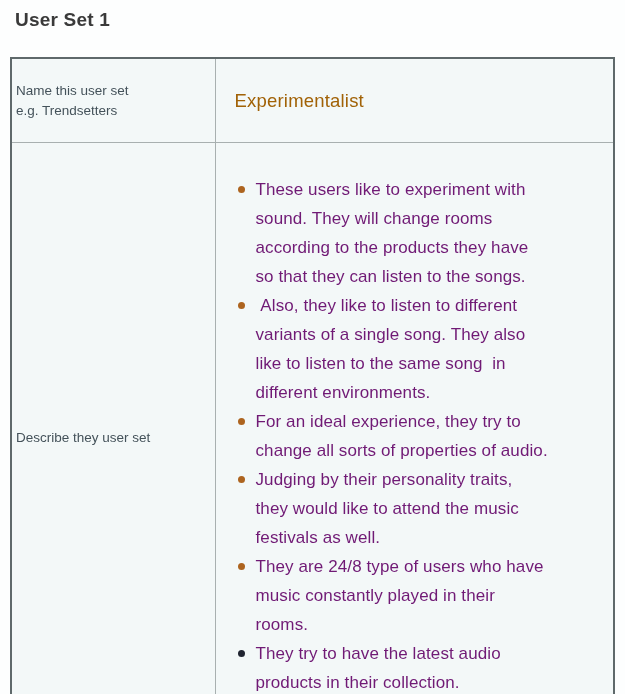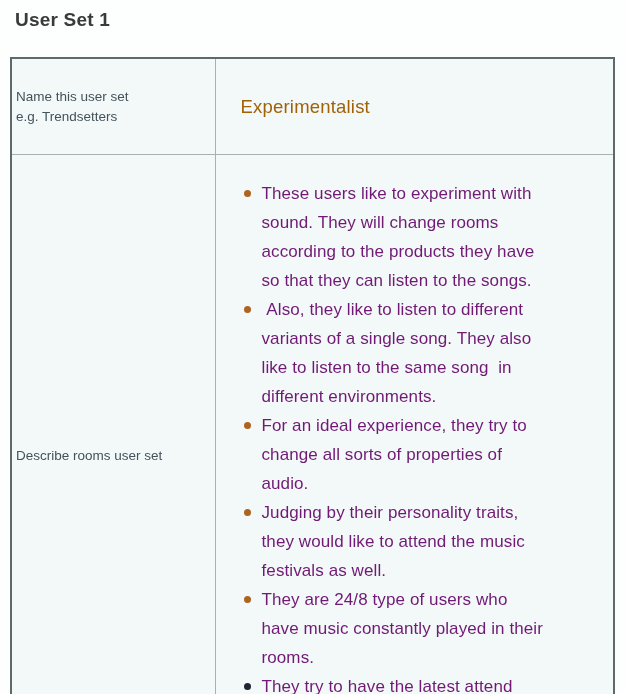--- a/index.html
+++ b/index.html
@@ -29,21 +29,21 @@
     table-layout: fixed;
     margin-top: 26px;
     border: 2px solid #5f696b;
   }
   col.c1 { width: 204px; }
   col.c2 { width: 399px; }
   td {
     background: #f3f8f8;
     border: 1px solid #a8b0b0;
     vertical-align: middle;
-    padding: 18px;
+    padding: 12px;
   }
   td.label-cell {
     padding-left: 4px;
     padding-right: 6px;
     color: #44525a;
     font-size: 13.5px;
     line-height: 20px;
   }
   tr.name-row td { height: 59px; }
   tr.describe-row td { height: 565px; }
@@ -94,21 +94,21 @@
         <td class="label-cell">
           <div>Name this user set</div>
           <div>e.g. Trendsetters</div>
         </td>
         <td>
           <span class="set-name">Experimentalist</span>
         </td>
       </tr>
       <tr class="describe-row">
         <td class="label-cell">
-          <div>Describe rooms user set</div>
+          <div>Describe they user set</div>
         </td>
         <td>
           <ul class="desc-list">
             <li>
               <span class="marker" style="background-color: rgb(173, 100, 31);"></span>
               <span class="btext">These users like to experiment with sound. They will change rooms according to the products they have so that they can listen to the songs.</span>
             </li>
             <li>
               <span class="marker" style="background-color: rgb(173, 100, 31);"></span>
               <span class="btext"> Also, they like to listen to different variants of a single song. They also like to listen to the same song  in different environments.</span>
@@ -120,20 +120,20 @@
             <li>
               <span class="marker" style="background-color: rgb(173, 100, 31);"></span>
               <span class="btext">Judging by their personality traits, they would like to attend the music festivals as well.</span>
             </li>
             <li>
               <span class="marker" style="background-color: rgb(173, 100, 31);"></span>
               <span class="btext">They are 24/8 type of users who have music constantly played in their rooms.</span>
             </li>
             <li>
               <span class="marker" style="background-color: rgb(31, 36, 48);"></span>
-              <span class="btext">They try to have the latest attend products in their collection.</span>
+              <span class="btext">They try to have the latest audio products in their collection.</span>
             </li>
           </ul>
         </td>
       </tr>
     </tbody>
   </table>
 </div>
 
 </body></html>

